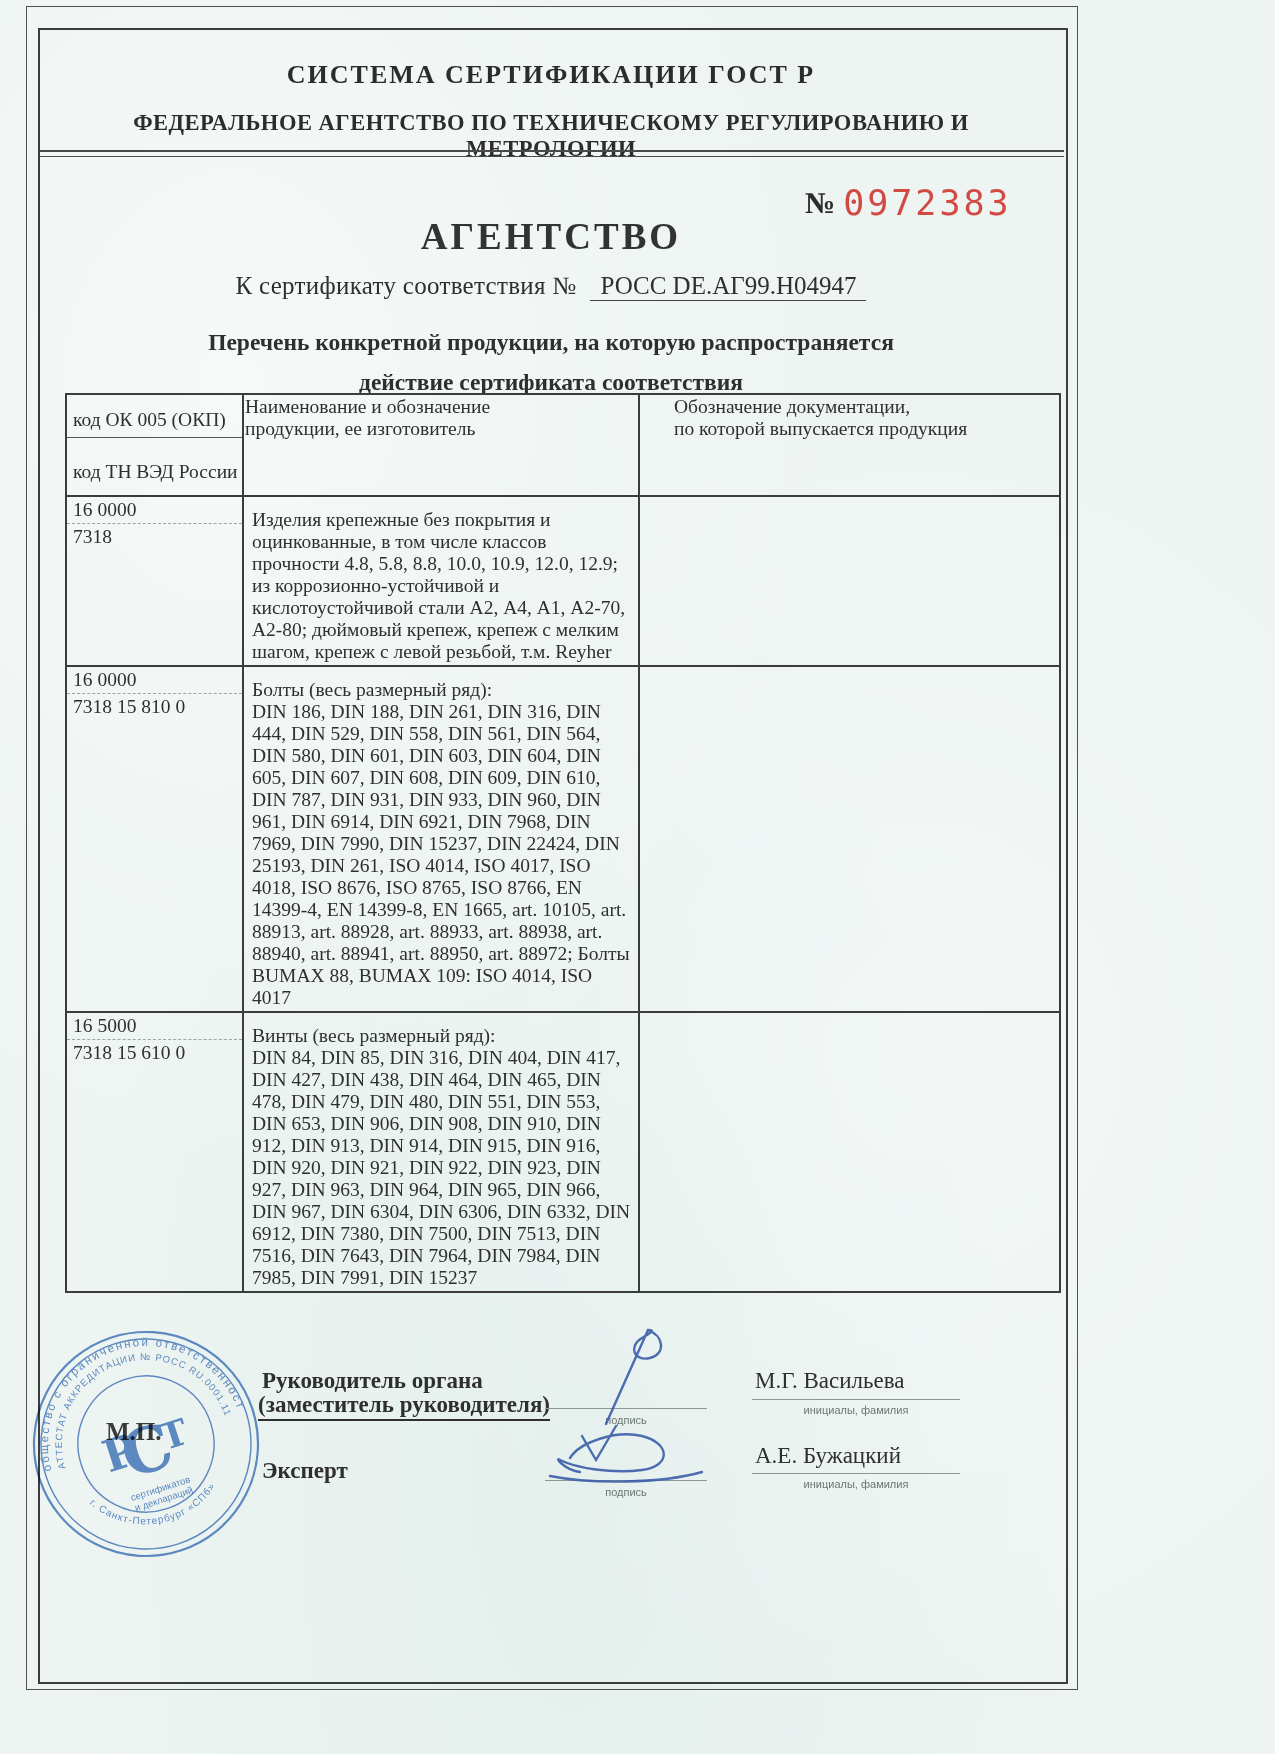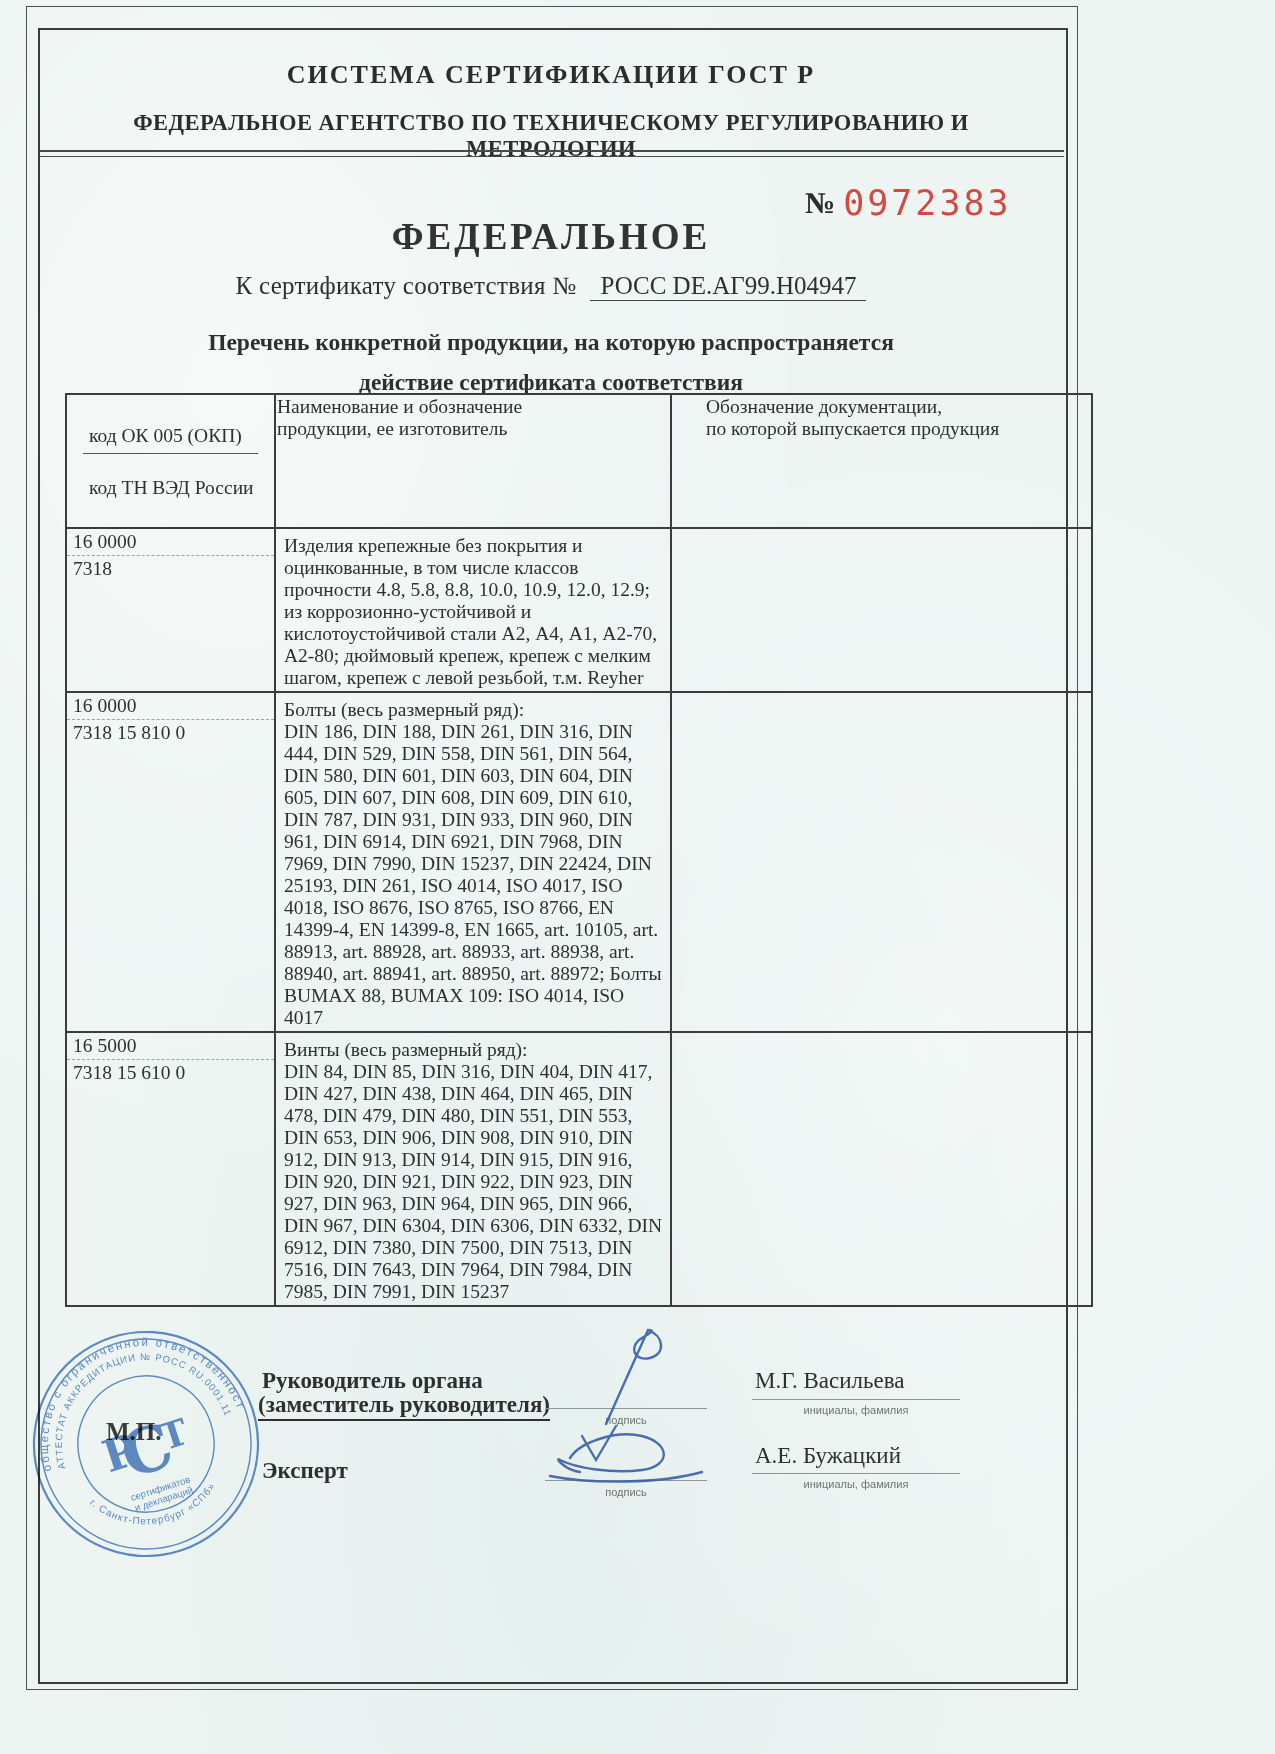--- a/index.html
+++ b/index.html
@@ -36,32 +36,32 @@
   .cert-line{position:absolute;left:40px;top:272px;width:1022px;text-align:center;font-size:25px;}
   .cert-line .lbl{font-weight:normal;letter-spacing:.3px;}
   .cert-line .num{border-bottom:1.5px solid #444;padding:0 10px 1px 10px;margin-left:14px;}
 
   .subtitle{position:absolute;left:40px;top:322px;width:1022px;text-align:center;
     font-size:23.5px;font-weight:bold;line-height:40px;white-space:pre-line;}
 
   table.products{position:absolute;left:65px;top:393px;border-collapse:collapse;table-layout:fixed;width:951px;}
   table.products td,table.products th{border:2px solid #3c3c3c;vertical-align:top;
     font-size:19.5px;line-height:22px;font-weight:normal;text-align:left;overflow:hidden;}
-  th.c1h{width:175px;padding:16px;margin-left:36px;}
+  th.c1h{width:175px;padding:0;margin-left:36px;}
   th.c2h{width:392px;text-align:center;vertical-align:middle;white-space:pre-line;}
   th.c3h{width:384px;text-align:center;vertical-align:middle;white-space:pre-line;padding-left:34px;}
   tr.hdr{height:100px;}
   .c1h-inner{display:flex;flex-direction:column;justify-content:space-between;height:100px;}
   .c1h-top{padding:14px 4px 6px 6px;border-bottom:1.5px solid #555;}
   .c1h-bot{padding:4px 4px 12px 6px;}
   td.c1{padding:0;}
   td.c1 .okp{padding:2px 4px 1px 6px;}
   td.c1 .code-div{border-bottom:1.5px dashed #9aa6a3;margin:1px 0 1px 0;}
   td.c1 .tnved{padding:1px 4px 2px 6px;}
-  td.c2{padding:6px 6px 2px 8px;white-space:pre-line;}
+  td.c2{padding:12px 6px 2px 8px;white-space:pre-line;}
   td.c3{padding:2px 6px;}
   #rows-body tr:nth-child(1){height:161px;}
   #rows-body tr:nth-child(2){height:308px;}
   #rows-body tr:nth-child(3){height:241px;}
 
   .role1{position:absolute;left:262px;top:1368px;font-size:23px;font-weight:bold;}
   .role1b{position:absolute;left:258px;top:1392px;font-size:23px;font-weight:bold;
     border-bottom:2.5px solid #2f2f2f;padding-bottom:1px;}
   .role2{position:absolute;left:262px;top:1458px;font-size:23px;font-weight:bold;}
 
@@ -94,21 +94,21 @@
   <div class="frame-inner"></div>
 
   <div class="sys-title">СИСТЕМА СЕРТИФИКАЦИИ ГОСТ Р</div>
   <div class="agency">ФЕДЕРАЛЬНОЕ АГЕНТСТВО ПО ТЕХНИЧЕСКОМУ РЕГУЛИРОВАНИЮ И МЕТРОЛОГИИ</div>
   <div class="head-rule"></div>
 
   <div class="form-number">
     <span class="nmark">№</span><span class="digits">0972383</span>
   </div>
 
-  <div class="doc-title">ФЕДЕРАЛЬНОЕ</div>
+  <div class="doc-title">АГЕНТСТВО</div>
 
   <div class="cert-line">
     <span class="lbl">К сертификату соответствия №</span><span class="num">РОСС DE.АГ99.Н04947</span>
   </div>
 
   <div class="subtitle">Перечень конкретной продукции,  на которую распространяется
 действие сертификата соответствия</div>
 
   <table class="products">
     <thead>

